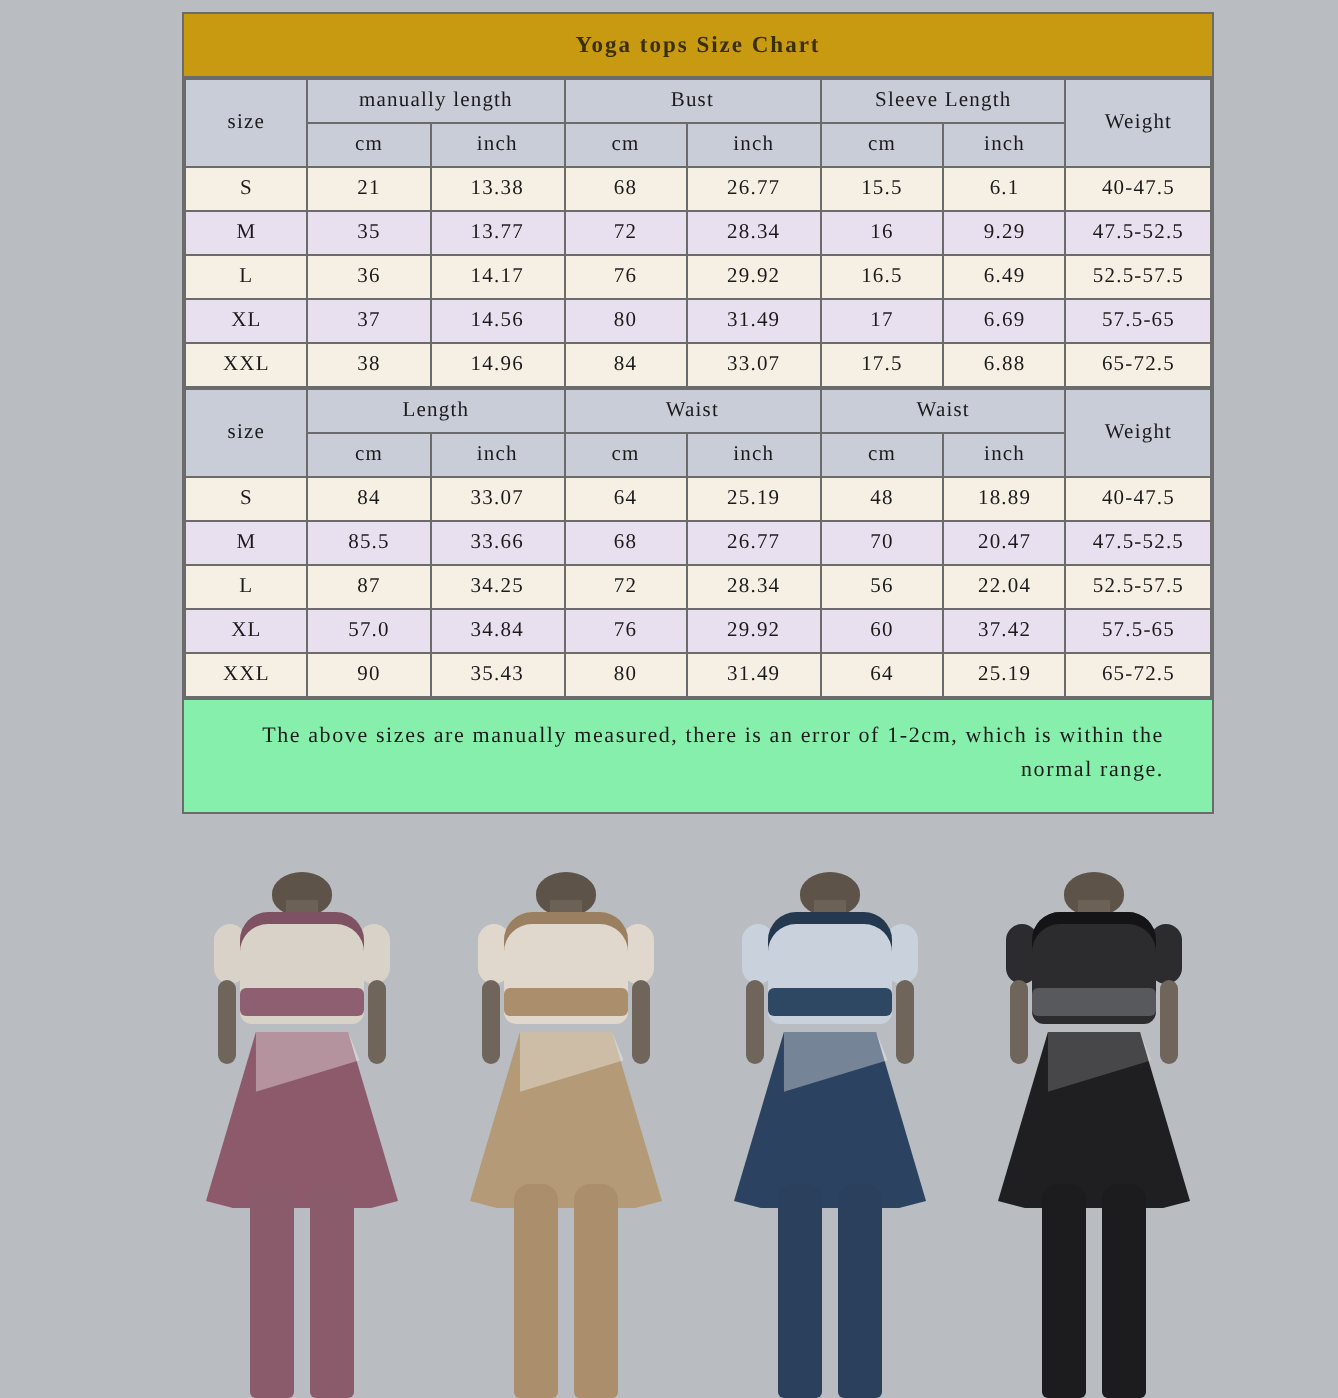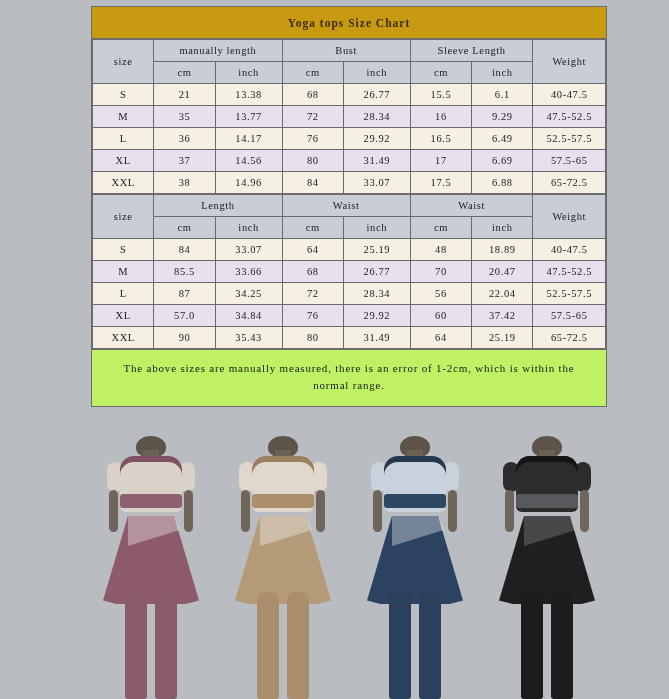--- a/index.html
+++ b/index.html
@@ -60,23 +60,23 @@
     font-weight: bold;
     letter-spacing: 1px;
   }
   .hdr-unit td {
     background: #c9cdd8;
   }
   .row-odd td { background: #f6efe4; }
   .row-even td { background: #e9e0ef; }
   .sizecol { font-weight: bold; }
   .note {
-    background: #bef264;
+    background: #86efac;
     color: #1b1b1b;
-    text-align: center;
+    text-align: right;
     font-size: 11px;
     font-family: "Liberation Serif", serif;
     letter-spacing: 0.8px;
     line-height: 1.55;
     padding: 10px 24px 12px 24px;
     border-top: 1px solid #6b6b6b;
   }
   
   .models {
     position: absolute;

